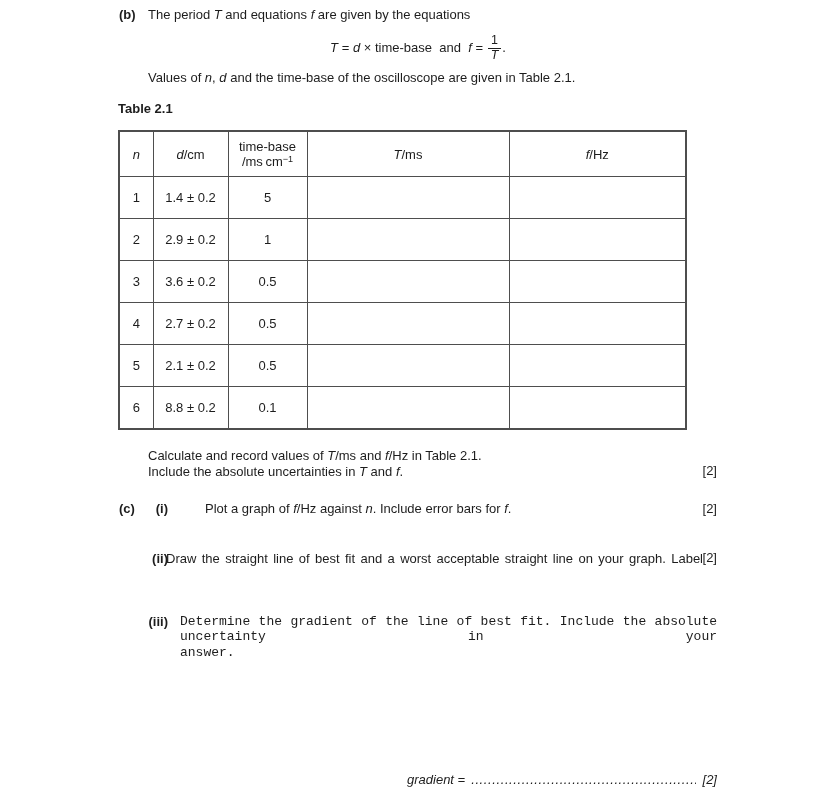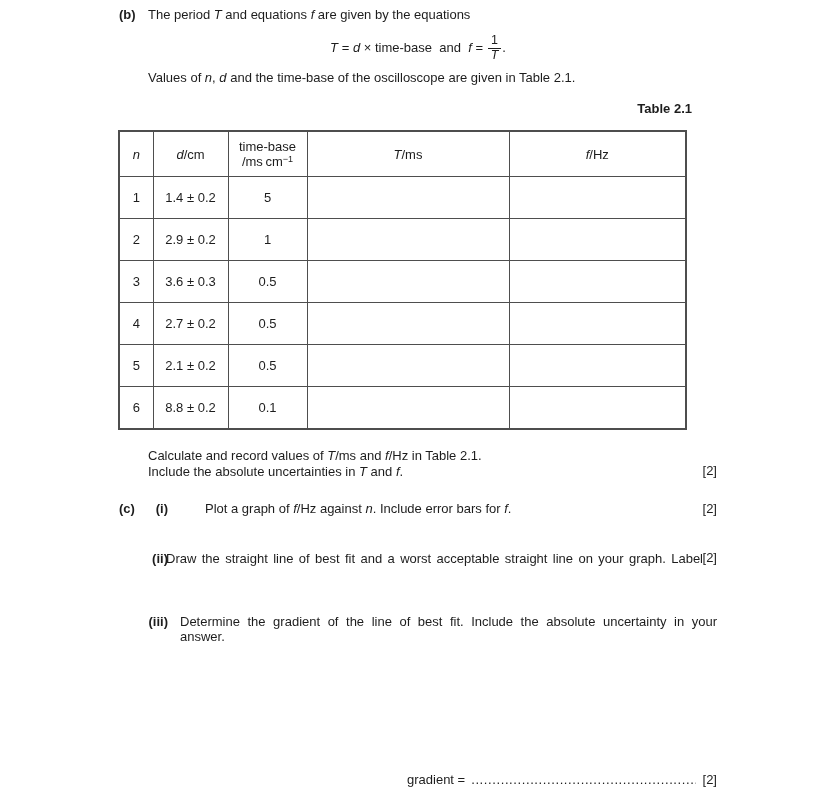--- a/index.html
+++ b/index.html
@@ -19,21 +19,21 @@
   .line-b .mk{position:absolute;left:0;top:0;font-weight:bold;}
   .line-b .txt{margin-left:29px;}
   
   .equation{left:119px;top:31px;width:598px;text-align:center;height:34px;line-height:34px;}
   .frac{display:inline-flex;flex-direction:column;align-items:center;vertical-align:middle;line-height:1.1;margin:0 1px;}
   .frac .num{font-size:12.5px;display:block;}
   .frac .den{font-size:12.5px;font-style:italic;border-top:1.3px solid #1d1d1d;padding:0 3px;display:block;}
   
   .values-note{left:148px;top:70px;width:569px;}
   
-  .tbl-title{left:118px;top:101px;width:574px;text-align:right;font-weight:bold;}
+  .tbl-title{left:118px;top:101px;width:574px;text-align:left;font-weight:bold;}
   
   .tbl-wrap{left:118px;top:130px;}
   table{border-collapse:collapse;border:2px solid #4e4e4e;table-layout:fixed;}
   th,td{border:1.5px solid #4e4e4e;text-align:center;vertical-align:middle;padding:0;font-weight:normal;font-size:13px;color:#1d1d1d;}
   thead th{height:44px;line-height:15px;}
   tbody td{height:41px;}
   
   .para{line-height:15.8px;}
   .calc-block{left:148px;top:448px;width:569px;}
   .calc-block .marks{position:absolute;right:0;bottom:1px;}
@@ -41,24 +41,24 @@
   .item .mk-c{position:absolute;left:0;top:0;font-weight:bold;}
   .item .mk{position:absolute;left:0;top:0;width:22px;text-align:right;font-weight:bold;}
   .c-i{left:119px;top:501px;width:598px;}
   .c-i .mk{left:27px;}
   .c-i .txt{margin-left:86px;}
   .c-i .marks{position:absolute;right:0;top:0;}
   .c-ii{left:146px;top:535px;width:571px;}
   .c-ii .txt{margin-left:20px;width:537px;}
   .c-ii .marks{position:absolute;right:0;bottom:1px;}
   .c-iii{left:146px;top:582px;width:571px;}
-  .c-iii .txt{margin-left:34px;width:537px;}
+  .c-iii .txt{margin-left:34px;width:537px;font-family:Liberation Mono, monospace;}
   .jline{text-align:justify;text-align-last:justify;}
   
-  .gradient-line{left:407px;top:772px;width:310px;display:flex;align-items:baseline;}
+  .gradient-line{left:407px;top:772px;width:310px;display:flex;align-items:baseline;font-style:italic;}
   .gradient-line .dots{flex:1;overflow:hidden;white-space:nowrap;letter-spacing:0.6px;margin:0 7px 0 6px;color:#1d1d1d;}
 </style>
 </head>
 <body>
 
 <div class="page">
 
   <div class="abs line-b">
     <span class="mk">(b)</span>
     <div class="txt rich"><span>The period </span><span style="font-style: italic;">T</span><span> and equations </span><span style="font-style: italic;">f</span><span> are given by the equations</span></div>
@@ -103,21 +103,21 @@
         </tr>
         <tr>
           <td>2</td>
           <td>2.9 ± 0.2</td>
           <td>1</td>
           <td></td>
           <td></td>
         </tr>
         <tr>
           <td>3</td>
-          <td>3.6 ± 0.3</td>
+          <td>3.6 ± 0.2</td>
           <td>0.5</td>
           <td></td>
           <td></td>
         </tr>
         <tr>
           <td>4</td>
           <td>2.7 ± 0.2</td>
           <td>0.5</td>
           <td></td>
           <td></td>

